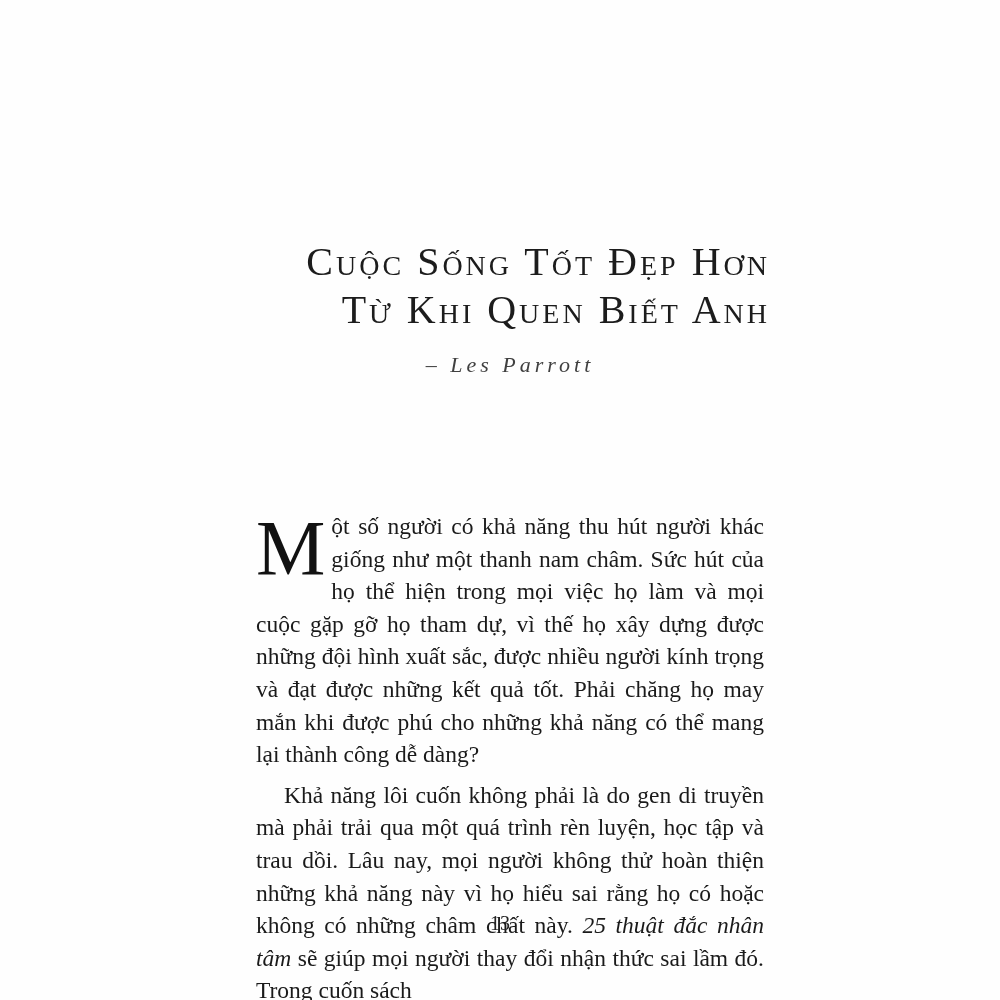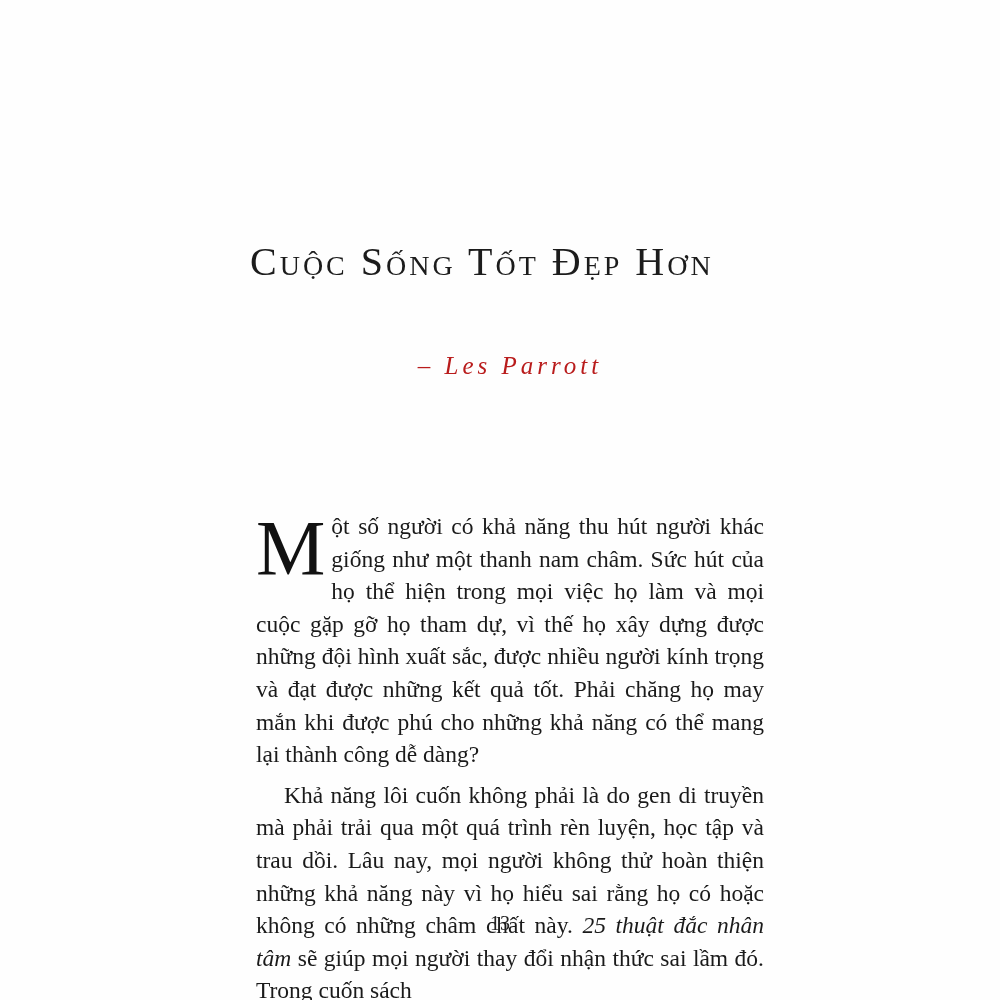--- a/index.html
+++ b/index.html
@@ -19,42 +19,42 @@
     position: absolute;
     left: 0; top: 0;
     width: 1000px; height: 1000px;
     background: #fefefe;
   }
   .title-block {
     position: absolute;
     left: 250px;
     width: 520px;
     top: 238px;
-    text-align: left;
+    text-align: right;
   }
   .title-line {
     font-family: "Liberation Serif", "DejaVu Serif", serif;
     font-variant: small-caps;
     font-size: 40px;
     letter-spacing: 3px;
     line-height: 48px;
     color: #1c1c1c;
     font-weight: normal;
     white-space: nowrap;
   }
   .author {
     position: absolute;
     left: 250px;
     width: 520px;
     top: 352px;
     text-align: center;
     font-style: italic;
-    font-size: 25px;
+    font-size: 22px;
     letter-spacing: 4px;
-    color: #b91c1c;
+    color: #404040;
   }
   .body-text {
     position: absolute;
     left: 256px;
     width: 508px;
     top: 510px;
     font-size: 23.5px;
     line-height: 32.6px;
     text-align: justify;
     color: #1a1a1a;
@@ -88,20 +88,21 @@
     color: #222;
   }
 </style>
 </head>
 <body>
 
 <div class="page">
 
   <div class="title-block">
     <div class="title-line">Cuộc Sống Tốt Đẹp Hơn</div>
+    <div class="title-line">Từ Khi Quen Biết Anh</div>
   </div>
 
   <div class="author">– Les Parrott</div>
 
   <div class="body-text">
     <p class="para"><span class="dropcap">M</span><span>ột số người có khả năng thu hút người khác giống như một thanh nam châm. Sức hút của họ thể hiện trong mọi việc họ làm và mọi cuộc gặp gỡ họ tham dự, vì thế họ xây dựng được những đội hình xuất sắc, được nhiều người kính trọng và đạt được những kết quả tốt. Phải chăng họ may mắn khi được phú cho những khả năng có thể mang lại thành công dễ dàng?</span></p>
     <p class="para"><span>Khả năng lôi cuốn không phải là do gen di truyền mà phải trải qua một quá trình rèn luyện, học tập và trau dồi. Lâu nay, mọi người không thử hoàn thiện những khả năng này vì họ hiểu sai rằng họ có hoặc không có những châm chất này. </span><span class="italic">25 thuật đắc nhân tâm</span><span> sẽ giúp mọi người thay đổi nhận thức sai lầm đó. Trong cuốn sách</span></p>
   </div>
 
   <div class="page-number">13</div>

